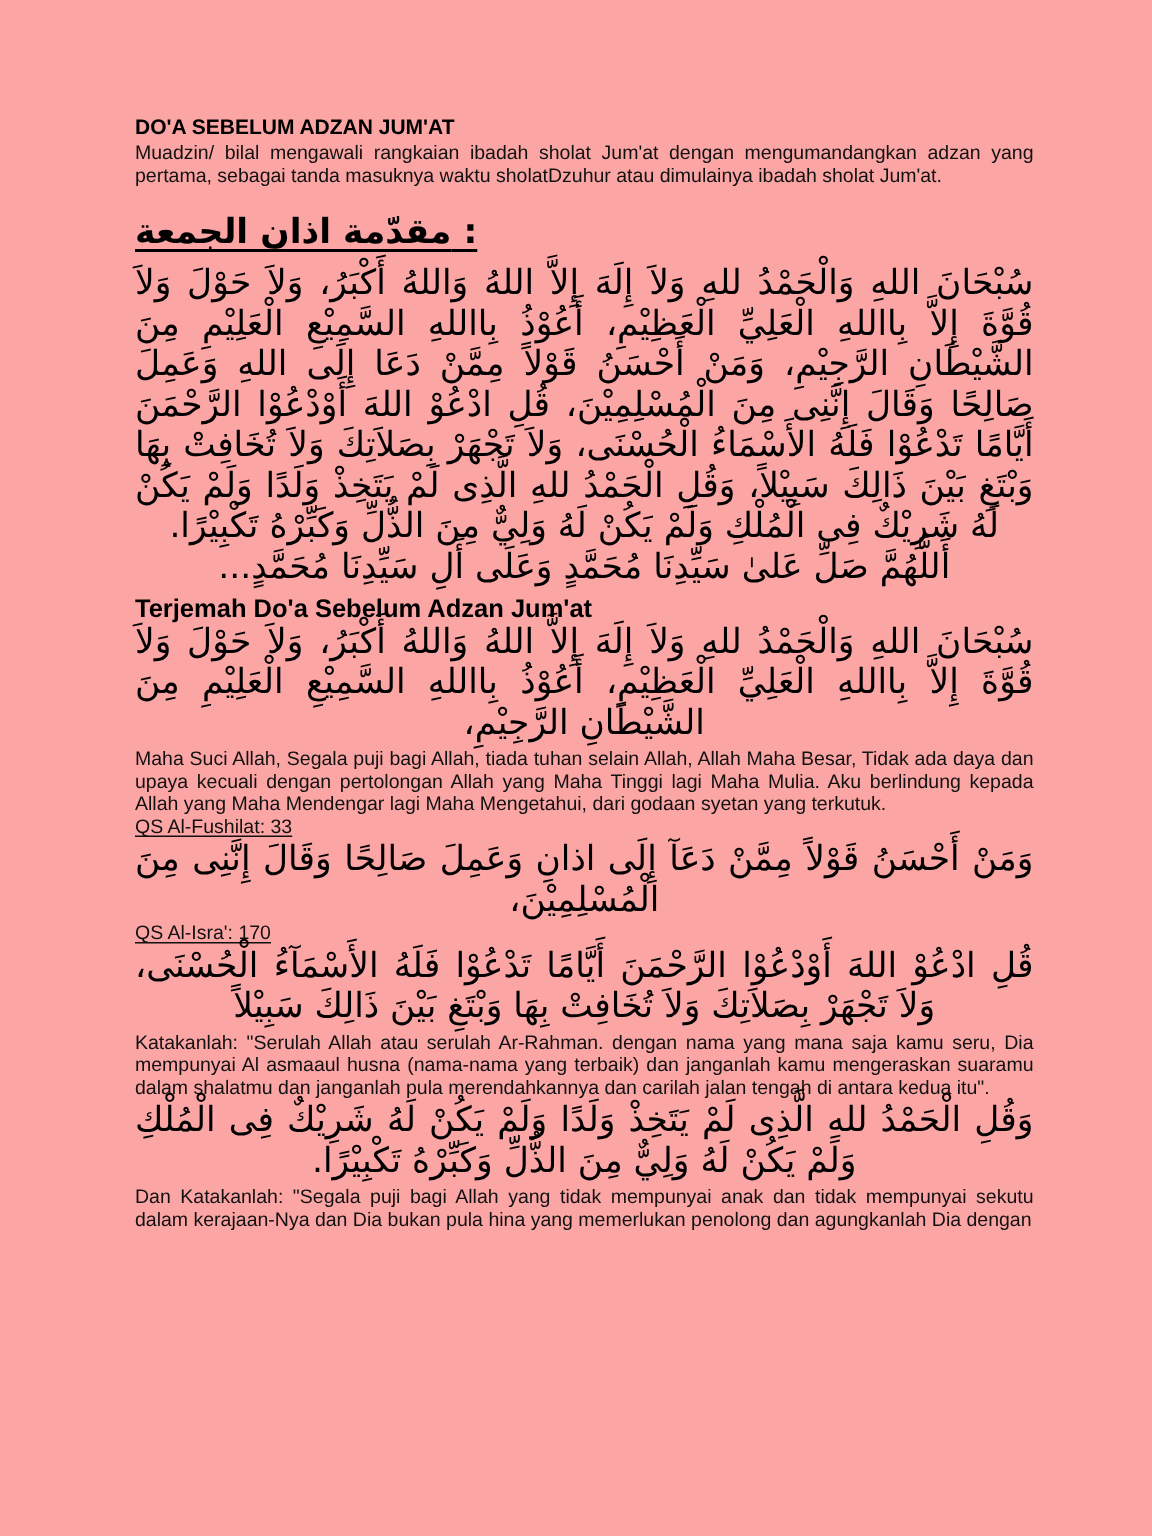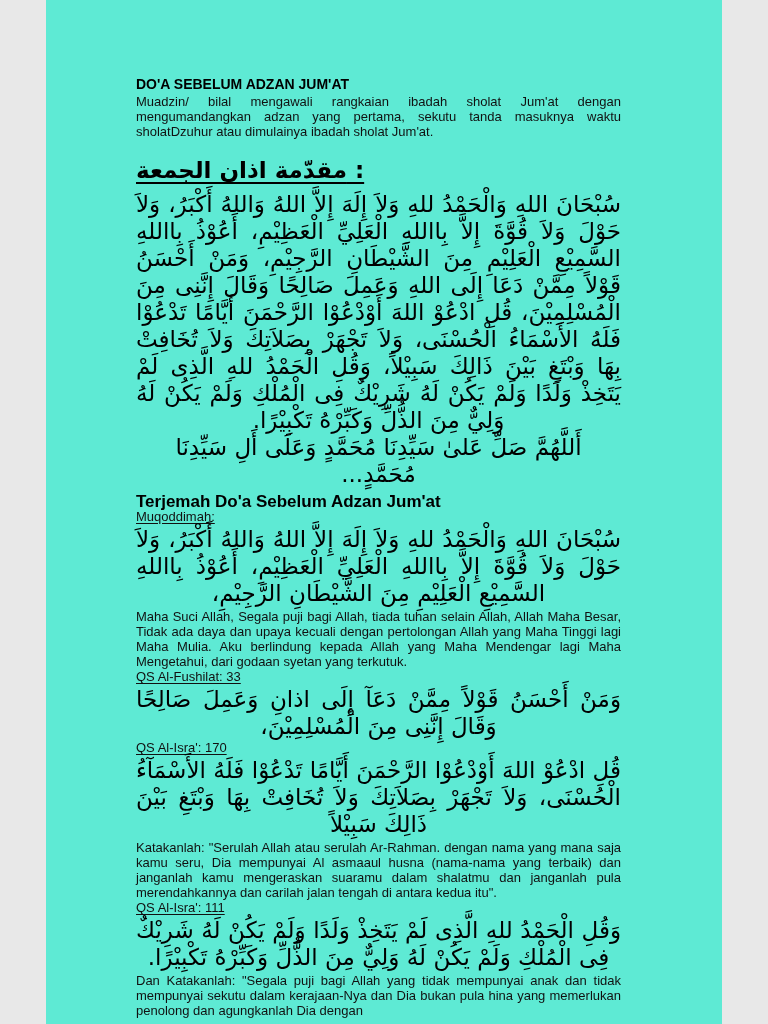--- a/index.html
+++ b/index.html
@@ -1,24 +1,24 @@
 <!DOCTYPE html>
 <html><head>
 <meta charset="utf-8">
 <style>
   html, body { margin: 0; padding: 0; background: #e8e8e8; }
   .page {
     position: relative;
-    width: 676px;
+    width: 768px;
     height: 1024px;
     margin: 0 auto;
-    background: #5eead4;
+    background: #fca5a5;
     overflow: hidden;
     box-sizing: border-box;
-    padding: 76px 101px 0 90px;
+    padding: 76px 79px 0 90px;
     color: #000000;
   }
   .id-text {
     font-family: "Liberation Sans", sans-serif;
     font-size: 13px;
     line-height: 15px;
     text-align: justify;
     color: #111111;
   }
   .doc-title {
@@ -80,48 +80,46 @@
   .section .arabic-block { margin-top: 2px; }
   .section .translation { margin-top: 2px; }
 </style>
 </head>
 <body>
 
 <div class="page">
 
   <div class="doc-title">DO'A SEBELUM ADZAN JUM'AT</div>
 
-  <div class="id-text gap-sm">Muadzin/ bilal mengawali rangkaian ibadah sholat Jum'at dengan mengumandangkan adzan yang pertama, sekutu tanda masuknya waktu sholatDzuhur atau dimulainya ibadah sholat Jum'at.</div>
+  <div class="id-text gap-sm">Muadzin/ bilal mengawali rangkaian ibadah sholat Jum'at dengan mengumandangkan adzan yang pertama, sebagai tanda masuknya waktu sholatDzuhur atau dimulainya ibadah sholat Jum'at.</div>
 
   <div class="arabic-heading">
     <span>مقدّمة اذان الجمعة :</span>
   </div>
 
   <div class="arabic-block prayer-block" dir="rtl">سُبْحَانَ اللهِ وَالْحَمْدُ للهِ وَلاَ إِلَهَ إِلاَّ اللهُ وَاللهُ أَكْبَرُ، وَلاَ حَوْلَ وَلاَ قُوَّةَ إِلاَّ بِااللهِ الْعَلِيِّ الْعَظِيْمِ، أَعُوْذُ بِااللهِ السَّمِيْعِ الْعَلِيْمِ مِنَ الشَّيْطَانِ الرَّجِيْمِ، وَمَنْ أَحْسَنُ قَوْلاً مِمَّنْ دَعَا إِلَى اللهِ وَعَمِلَ صَالِحًا وَقَالَ إِنَّنِى مِنَ الْمُسْلِمِيْنَ، قُلِ ادْعُوْ اللهَ أَوْدْعُوْا الرَّحْمَنَ أَيَّامًا تَدْعُوْا فَلَهُ الأَسْمَاءُ الْحُسْنَى، وَلاَ تَجْهَرْ بِصَلاَتِكَ وَلاَ تُخَافِتْ بِهَا وَبْتَغِ بَيْنَ ذَالِكَ سَبِيْلاً، وَقُلِ الْحَمْدُ للهِ الَّذِى لَمْ يَتَخِذْ وَلَدًا وَلَمْ يَكُنْ لَهُ شَرِيْكٌ فِى الْمُلْكِ وَلَمْ يَكُنْ لَهُ وَلِيٌّ مِنَ الذُّلِّ وَكَبِّرْهُ تَكْبِيْرًا.</div>
 
   <div class="arabic-salawat" dir="rtl">أَللَّهُمَّ صَلِّ عَلىٰ سَيِّدِنَا مُحَمَّدٍ وَعَلَى أَلِ سَيِّدِنَا مُحَمَّدٍ...</div>
 
   <div class="terjemah-title">Terjemah Do'a Sebelum Adzan Jum'at</div>
 
   <div class="section">
-    <div class="section-label">Muqoddimah:</div>
     <div class="arabic-block" dir="rtl">سُبْحَانَ اللهِ وَالْحَمْدُ للهِ وَلاَ إِلَهَ إِلاَّ اللهُ وَاللهُ أَكْبَرُ، وَلاَ حَوْلَ وَلاَ قُوَّةَ إِلاَّ بِااللهِ الْعَلِيِّ الْعَظِيْمِ، أَعُوْذُ بِااللهِ السَّمِيْعِ الْعَلِيْمِ مِنَ الشَّيْطَانِ الرَّجِيْمِ،</div>
     <div class="id-text translation">Maha Suci Allah, Segala puji bagi Allah, tiada tuhan selain Allah, Allah Maha Besar, Tidak ada daya dan upaya kecuali dengan pertolongan Allah yang Maha Tinggi lagi Maha Mulia. Aku berlindung kepada Allah yang Maha Mendengar lagi Maha Mengetahui, dari godaan syetan yang terkutuk.</div>
   </div>
 
   <div class="section gap-lg">
     <div class="section-label">QS Al-Fushilat: 33</div>
     <div class="arabic-block" dir="rtl">وَمَنْ أَحْسَنُ قَوْلاً مِمَّنْ دَعَآ إِلَى اذانِ وَعَمِلَ صَالِحًا وَقَالَ إِنَّنِى مِنَ الْمُسْلِمِيْنَ،</div>
   </div>
 
   <div class="section gap-lg">
     <div class="section-label">QS Al-Isra': 170</div>
     <div class="arabic-block" dir="rtl">قُلِ ادْعُوْ اللهَ أَوْدْعُوْا الرَّحْمَنَ أَيَّامًا تَدْعُوْا فَلَهُ الأَسْمَآءُ الْحُسْنَى، وَلاَ تَجْهَرْ بِصَلاَتِكَ وَلاَ تُخَافِتْ بِهَا وَبْتَغِ بَيْنَ ذَالِكَ سَبِيْلاً</div>
     <div class="id-text translation">Katakanlah: "Serulah Allah atau serulah Ar-Rahman. dengan nama yang mana saja kamu seru, Dia mempunyai Al asmaaul husna (nama-nama yang terbaik) dan janganlah kamu mengeraskan suaramu dalam shalatmu dan janganlah pula merendahkannya dan carilah jalan tengah di antara kedua itu".</div>
   </div>
 
   <div class="section gap-lg">
-    <div class="section-label">QS Al-Isra': 111</div>
     <div class="arabic-block" dir="rtl">وَقُلِ الْحَمْدُ للهِ الَّذِى لَمْ يَتَخِذْ وَلَدًا وَلَمْ يَكُنْ لَهُ شَرِيْكٌ فِى الْمُلْكِ وَلَمْ يَكُنْ لَهُ وَلِيٌّ مِنَ الذُّلِّ وَكَبِّرْهُ تَكْبِيْرًا.</div>
     <div class="id-text translation">Dan Katakanlah: "Segala puji bagi Allah yang tidak mempunyai anak dan tidak mempunyai sekutu dalam kerajaan-Nya dan Dia bukan pula hina yang memerlukan penolong dan agungkanlah Dia dengan</div>
   </div>
 
 </div>
 
 </body></html>

